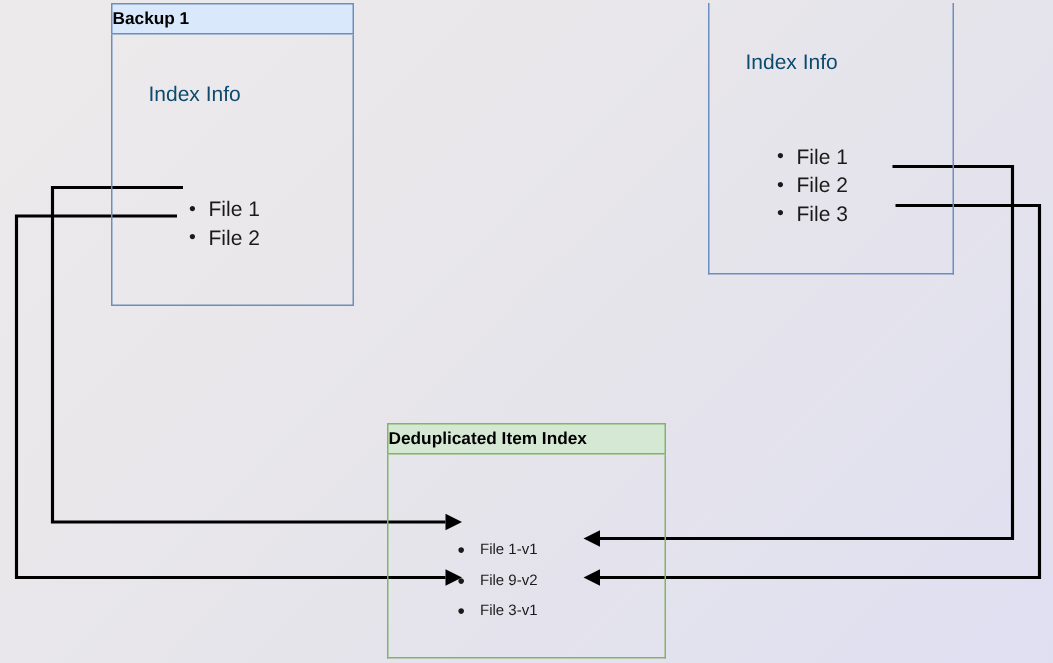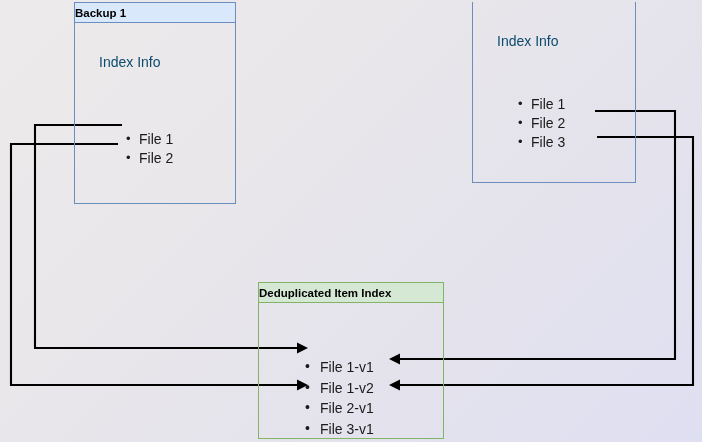--- a/index.html
+++ b/index.html
@@ -79,21 +79,21 @@
   }
   .file-list li::before {
     content: "\2022";
     position: absolute;
     left: 0;
     top: -1px;
     font-size: 13px;
     color: #1a1a1a;
   }
   .dedup-list li {
-    font-size: 14px;
+    font-size: 10px;
     line-height: 20.5px;
     padding-left: 15px;
   }
   .dedup-list li::before {
     font-size: 14px;
   }
   
   #connectors {
     position: absolute;
     left: 0;
@@ -162,20 +162,19 @@
         <li>File 3</li>
       </ul>
     </div>
   </div>
 
   <div class="node node-green" style="left:258px; top:282px; width:186px; height:157px;">
     <div class="node-header">Deduplicated Item Index</div>
     <div class="node-body" style="height:136px;">
       <ul class="file-list dedup-list" style="left:46px; top:54px;">
         <li>File 1-v1</li>
-        <li>File 1-v2</li>
-        <li>File 2-v1</li>
+        <li>File 9-v2</li>
         <li>File 3-v1</li>
       </ul>
     </div>
   </div>
 
 </div>
 
 </body></html>

